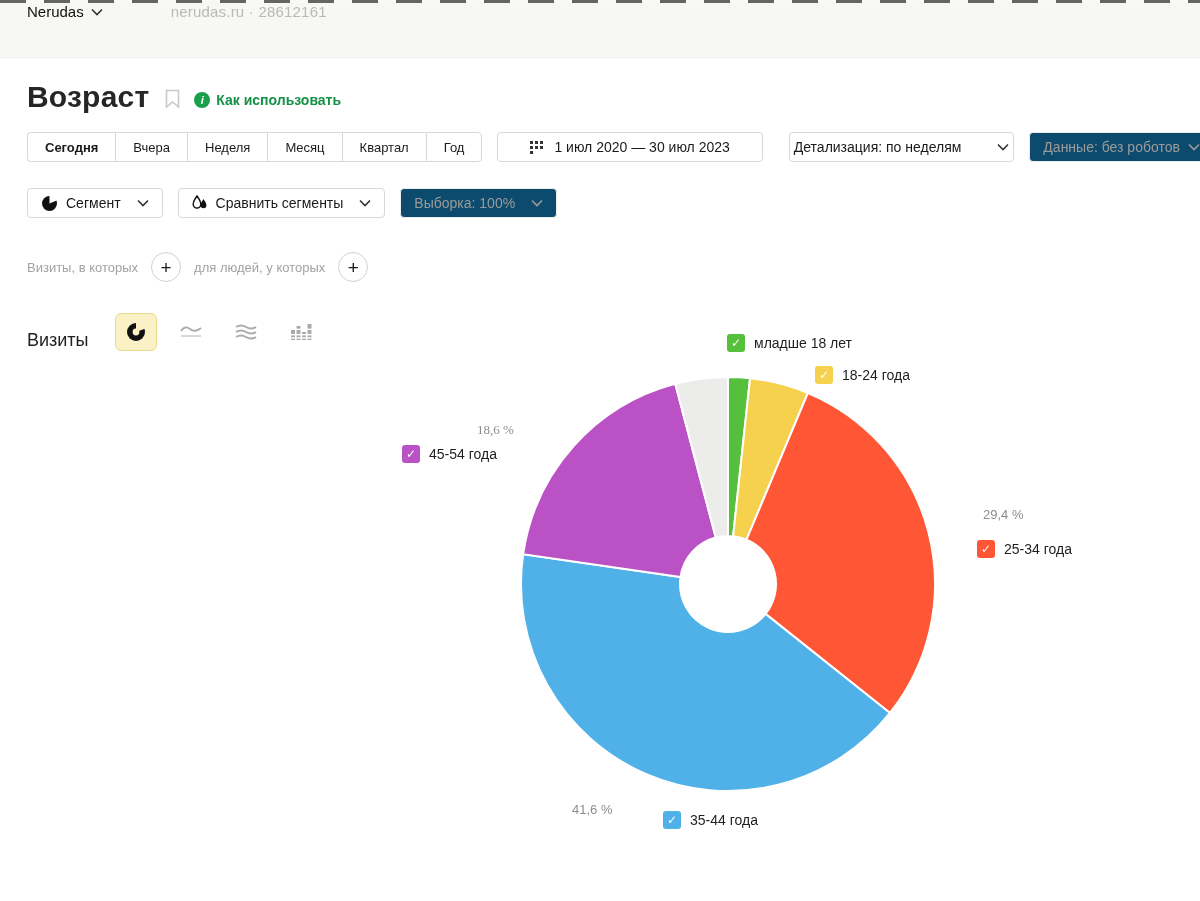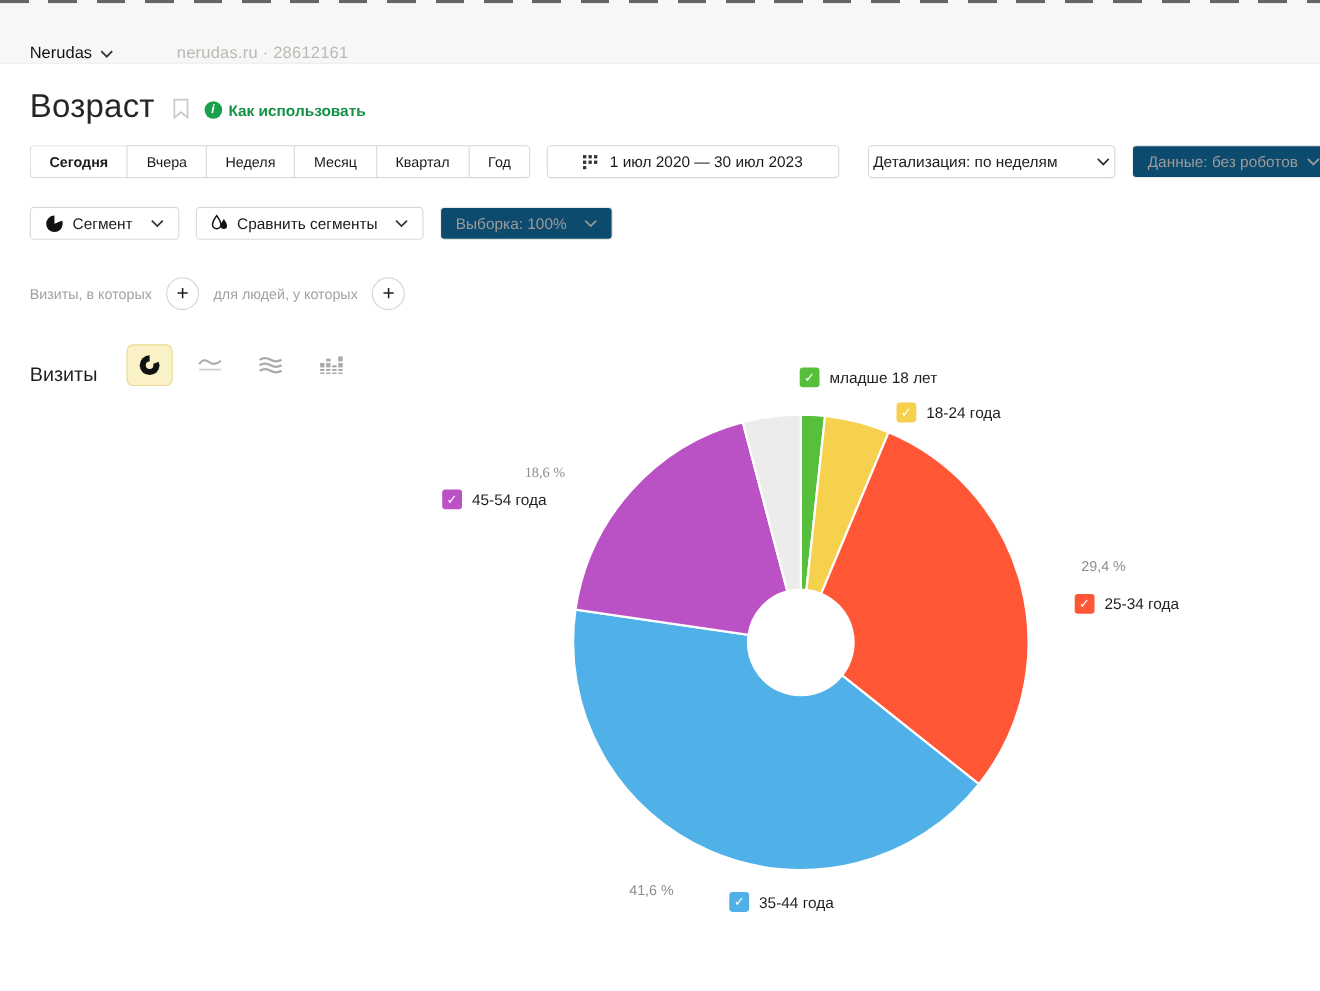--- a/index.html
+++ b/index.html
@@ -11,28 +11,28 @@
   
   .top-dashes{
     position:absolute; left:0; top:0; width:1200px; height:3px;
     background:repeating-linear-gradient(to right,#4a4a48 0 26px,#f7f7f5 26px 44px);
     opacity:.85;
   }
   
   .topbar{
     position:absolute; left:0; top:3px; width:1200px; height:55px;
     background:#f7f7f5; border-bottom:1px solid #eeeeec;
-    display:flex; align-items:flex-end;
+    display:flex; align-items:flex-start;gap:10px;
   }
   .counter-name{ margin-left:27px; font-size:15px; color:#111; display:flex; align-items:center; gap:7px; cursor:pointer;}
   .counter-meta{ margin-left:58px; font-size:15px; color:#b9b9b7; letter-spacing:.2px;}
   .chev{ display:inline-block; }
   
   .page-header{ position:absolute; left:27px; top:80px; display:flex; align-items:center; }
-  .page-title{ font-size:30px; color:#262626; letter-spacing:.2px; }
+  .page-title{ font-size:30px; color:#262626; letter-spacing:.2px;font-weight:bold; }
   .bookmark{ margin-left:16px; margin-top:4px; }
   .howto{ margin-left:14px; margin-top:6px; display:flex; align-items:center; gap:6px; cursor:pointer;}
   .info-circle{ width:16px; height:16px; border-radius:50%; background:#18a04c; color:#fff;
     font-size:11px; font-weight:bold; display:flex; align-items:center; justify-content:center; font-style:italic;}
   .howto-label{ color:#149146; font-size:14px; font-weight:700;text-align:right; }
   
   .btn{
     height:30px; background:#fff; border:1px solid #d8d8d6; border-radius:4px;
     font-size:13px; color:#1a1a1a; display:inline-flex; align-items:center;
     padding:0 13px; cursor:pointer; white-space:nowrap;

